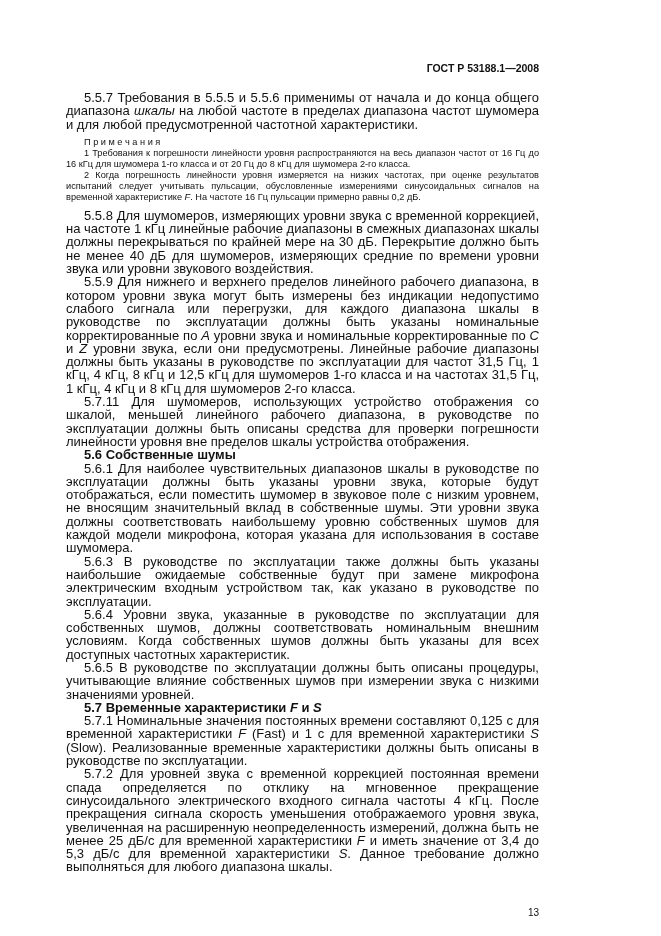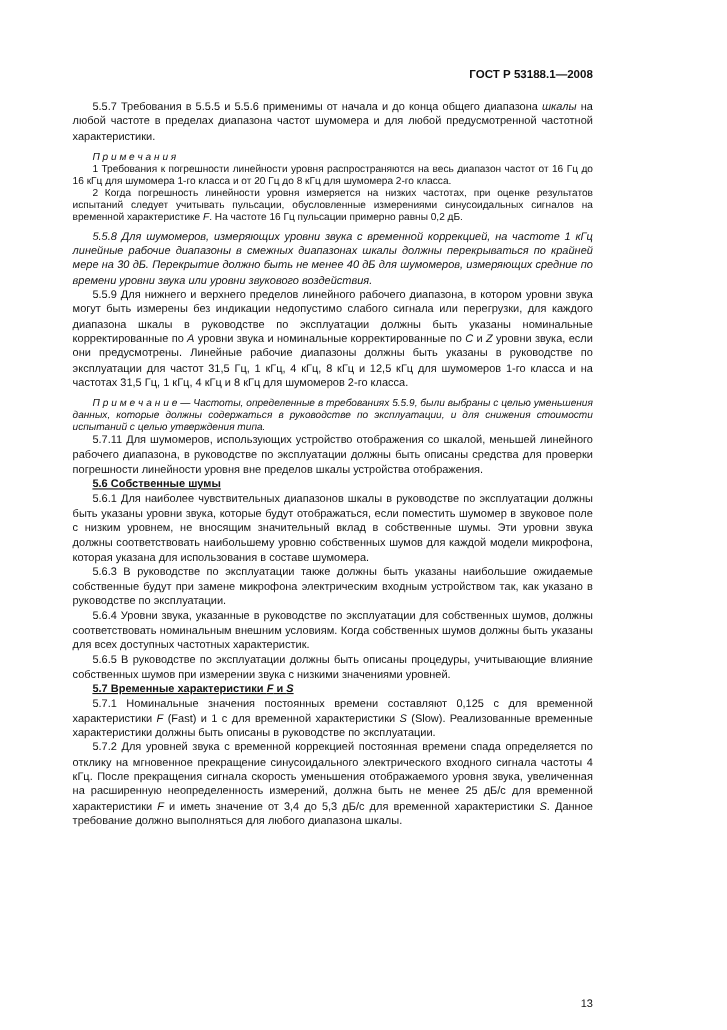--- a/index.html
+++ b/index.html
@@ -26,51 +26,50 @@
     hyphens: auto;
   }
   .doc-footer {
     position: absolute;
     bottom: 18px; left: 66px; right: 64px;
     text-align: right;
     font-size: 10px;
   }
   p { margin: 0; }
   .para, .heading {
-    font-size: 10px;
+    font-size: 13px;
     line-height: 13.3px;
     text-align: justify;
     text-indent: 18px;
   }
-  .heading { font-weight: bold; text-decoration: underline; }
+  .heading { font-weight: bold; }
   .note-label, .note {
     font-size: 9.2px;
     line-height: 11px;
     text-align: justify;
     text-indent: 18px;
   }
-  .gap-top { margin-top: 6px; font-style: italic; }
+  .gap-top { margin-top: 6px; }
   .it { font-style: italic; }
   .bd { font-weight: bold; }
 </style>
 </head>
 <body>
 
 <div class="page">
   <div class="doc-header">
     <span>ГОСТ Р 53188.1—2008</span>
   </div>
   <div class="doc-body">
       <p class="para"><span>5.5.7 Требования в 5.5.5 и 5.5.6 применимы от начала и до конца общего диапазона </span><span class="it">шкалы</span><span> на любой частоте в пределах диапазона частот шумомера и для любой предусмотренной частотной характеристики.</span></p>
       <p class="note-label gap-top"><span>П р и м е ч а н и я</span></p>
       <p class="note"><span>1 Требования к погрешности линейности уровня распространяются на весь диапазон частот от 16 Гц до 16 кГц для шумомера 1-го класса и от 20 Гц до 8 кГц для шумомера 2-го класса.</span></p>
       <p class="note"><span>2 Когда погрешность линейности уровня измеряется на низких частотах, при оценке результатов испытаний следует учитывать пульсации, обусловленные измерениями синусоидальных сигналов на временной характеристике </span><span class="it">F</span><span>. На частоте 16 Гц пульсации примерно равны 0,2 дБ.</span></p>
       <p class="para gap-top"><span>5.5.8 Для шумомеров, измеряющих уровни звука с временной коррекцией, на частоте 1 кГц линейные рабочие диапазоны в смежных диапазонах шкалы должны перекрываться по крайней мере на 30 дБ. Перекрытие должно быть не менее 40 дБ для шумомеров, измеряющих средние по времени уровни звука или уровни звукового воздействия.</span></p>
       <p class="para"><span>5.5.9 Для нижнего и верхнего пределов линейного рабочего диапазона, в котором уровни звука могут быть измерены без индикации недопустимо слабого сигнала или перегрузки, для каждого диапазона шкалы в руководстве по эксплуатации должны быть указаны номинальные корректированные по </span><span class="it">A</span><span> уровни звука и номинальные корректированные по </span><span class="it">C</span><span> и </span><span class="it">Z</span><span> уровни звука, если они предусмотрены. Линейные рабочие диапазоны должны быть указаны в руководстве по эксплуатации для частот 31,5 Гц, 1 кГц, 4 кГц, 8 кГц и 12,5 кГц для шумомеров 1-го класса и на частотах 31,5 Гц, 1 кГц, 4 кГц и 8 кГц для шумомеров 2-го класса.</span></p>
-      <p class="note gap-top"><span>П р и м е ч а н и е — Частоты, определенные в требованиях 5.5.9, были выбраны с целью уменьшения данных, которые должны содержаться в руководстве по эксплуатации, и для снижения стоимости испытаний с целью утверждения типа.</span></p>
       <p class="para"><span>5.7.11 Для шумомеров, использующих устройство отображения со шкалой, меньшей линейного рабочего диапазона, в руководстве по эксплуатации должны быть описаны средства для проверки погрешности линейности уровня вне пределов шкалы устройства отображения.</span></p>
       <p class="heading"><span class="bd">5.6 Собственные шумы</span></p>
       <p class="para"><span>5.6.1 Для наиболее чувствительных диапазонов шкалы в руководстве по эксплуатации должны быть указаны уровни звука, которые будут отображаться, если поместить шумомер в звуковое поле с низким уровнем, не вносящим значительный вклад в собственные шумы. Эти уровни звука должны соответствовать наибольшему уровню собственных шумов для каждой модели микрофона, которая указана для использования в составе шумомера.</span></p>
       <p class="para"><span>5.6.3 В руководстве по эксплуатации также должны быть указаны наибольшие ожидаемые собственные будут при замене микрофона электрическим входным устройством так, как указано в руководстве по эксплуатации.</span></p>
       <p class="para"><span>5.6.4 Уровни звука, указанные в руководстве по эксплуатации для собственных шумов, должны соответствовать номинальным внешним условиям. Когда собственных шумов должны быть указаны для всех доступных частотных характеристик.</span></p>
       <p class="para"><span>5.6.5 В руководстве по эксплуатации должны быть описаны процедуры, учитывающие влияние собственных шумов при измерении звука с низкими значениями уровней.</span></p>
       <p class="heading"><span class="bd">5.7 Временные характеристики </span><span class="it bd">F</span><span class="bd"> и </span><span class="it bd">S</span></p>
       <p class="para"><span>5.7.1 Номинальные значения постоянных времени составляют 0,125 с для временной характеристики </span><span class="it">F</span><span> (Fast) и 1 с для временной характеристики </span><span class="it">S</span><span> (Slow). Реализованные временные характеристики должны быть описаны в руководстве по эксплуатации.</span></p>
       <p class="para"><span>5.7.2 Для уровней звука с временной коррекцией постоянная времени спада определяется по отклику на мгновенное прекращение синусоидального электрического входного сигнала частоты 4 кГц. После прекращения сигнала скорость уменьшения отображаемого уровня звука, увеличенная на расширенную неопределенность измерений, должна быть не менее 25 дБ/с для временной характеристики </span><span class="it">F</span><span> и иметь значение от 3,4 до 5,3 дБ/с для временной характеристики </span><span class="it">S</span><span>. Данное требование должно выполняться для любого диапазона шкалы.</span></p>
     </div>

